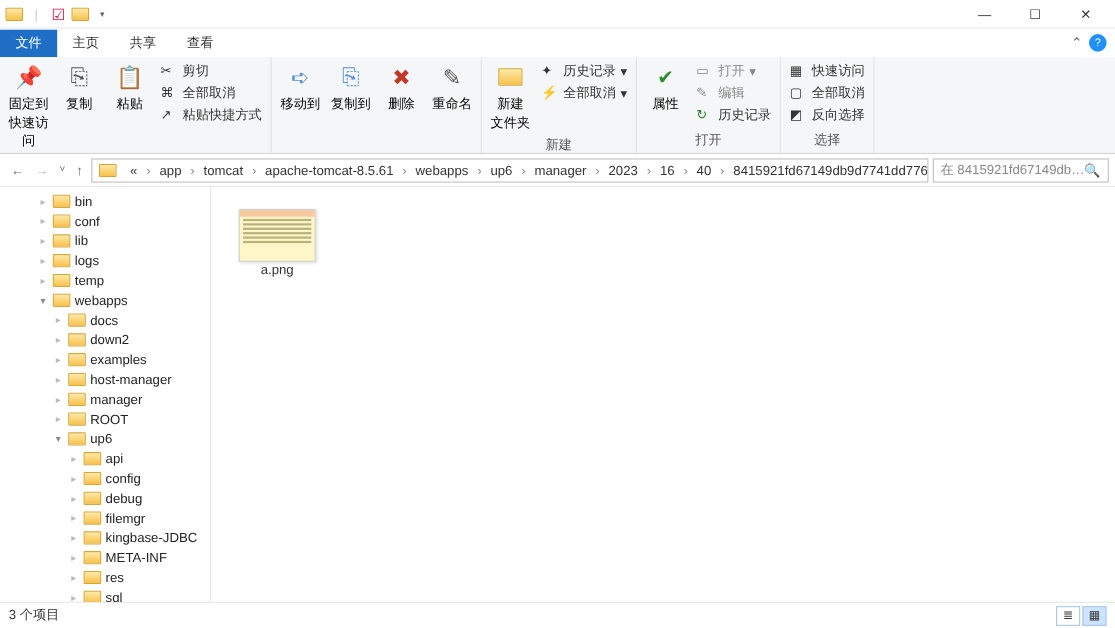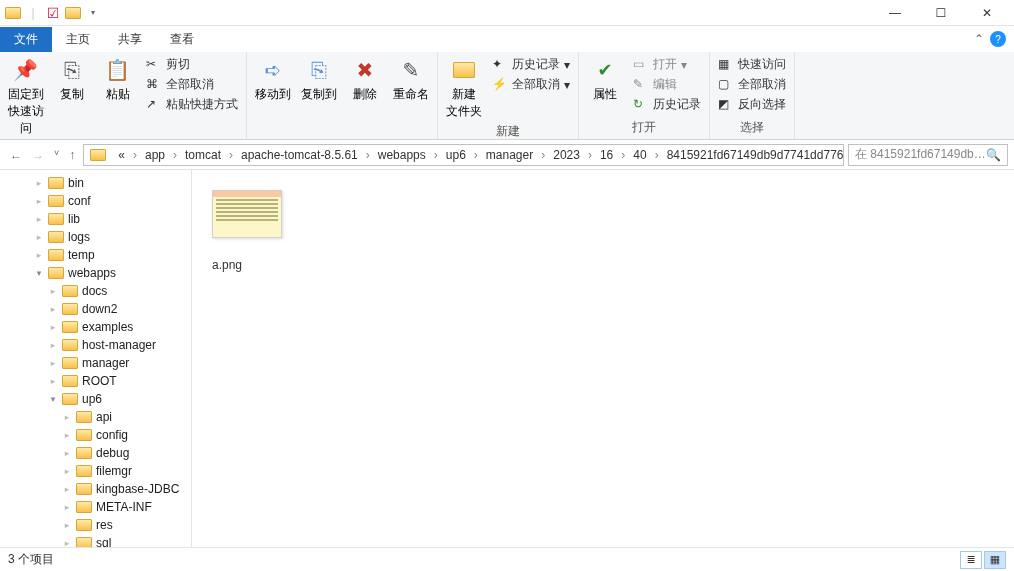--- a/index.html
+++ b/index.html
@@ -44,21 +44,21 @@
 .crumb-sep { color: #888; padding: 0 2px; }
 .search { width: 160px; height: 22px; border: 1px solid #c0c0c0; display: flex; align-items: center; padding: 0 6px; color: #888; }
 .search .stext { flex: 1; overflow: hidden; text-overflow: ellipsis; white-space: nowrap; }
 
 
 .body { flex: 1; display: flex; min-height: 0; }
 .tree { width: 192px; border-right: 1px solid #e5e5e5; overflow-y: scroll; padding: 4px 0; position: relative; }
 .tree-item { display: flex; align-items: center; gap: 4px; padding: 2px 0; color: #222; }
 .tree-item .chev { width: 10px; text-align: center; color: #888; font-size: 9px; }
 .content { flex: 1; padding: 20px; display: flex; align-items: flex-start; }
-.file-tile { width: 80px; display: flex; flex-direction: column; align-items: flex-start; gap: 20px; }
+.file-tile { width: 80px; display: flex; flex-direction: column; align-items: center; gap: 0; }
 .thumb { width: 70px; height: 48px; background: #fdf6c9; border: 1px solid #d0d0d0; box-shadow: 1px 1px 3px rgba(0,0,0,.15); position: relative; overflow: hidden; }
 .thumb::before { content: ""; display: block; height: 6px; background: #f29e7a; opacity: .5; }
 .thumb-lines { padding: 2px 3px; }
 .thumb-lines div { height: 2px; background: #b7b27a; margin-bottom: 2px; }
 .file-name { color: #333; text-align: center; }
 
 
 .tree::-webkit-scrollbar { width: 16px; }
 .tree::-webkit-scrollbar-thumb { background: #c2c2c2; }
 .tree::-webkit-scrollbar-track { background: #f0f0f0; }

